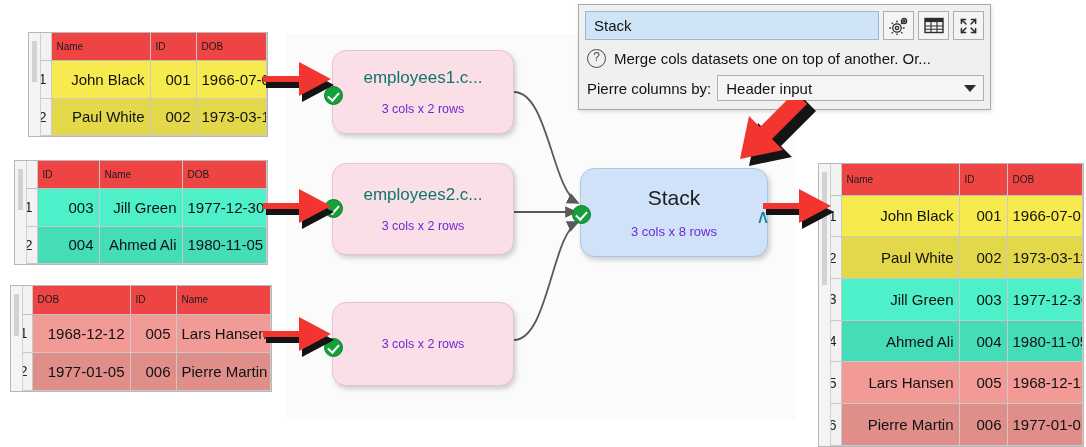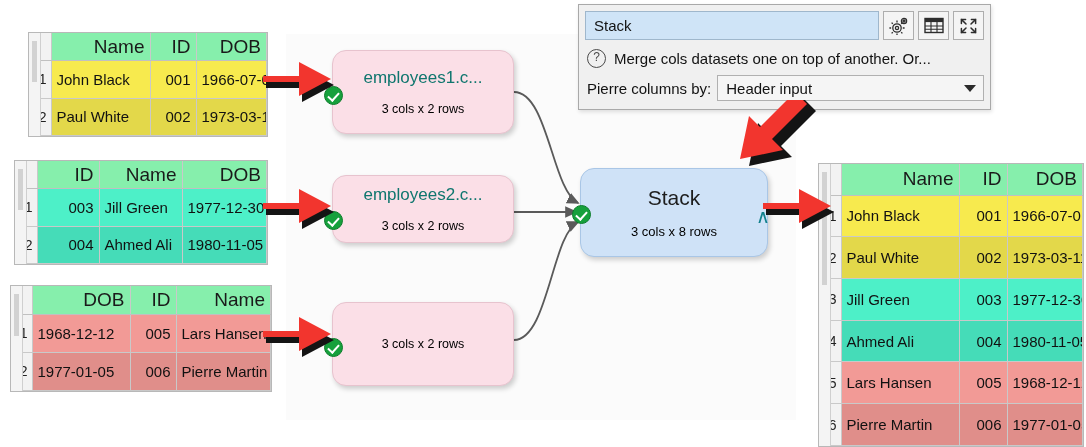--- a/index.html
+++ b/index.html
@@ -42,41 +42,41 @@
     height: 100%;
   }
   .dtable td, .dtable th {
     border: 1px solid #c9c9c9;
     padding: 0 5px;
     font-weight: normal;
     overflow: hidden;
     white-space: nowrap;
   }
   .dtable th {
-    background: #86efac;
+    background: #ef4444;
     color: #1a1a1a;
-    text-align: right;
+    text-align: left;
     height: 27px;
     border-top: none;
     border-bottom: 1px solid #c0c0c0;
-    font-size: 19px;
+    font-size: 10px;
   }
   .dtable td.rowhdr, .dtable th.corner {
     background: #f2f2f2;
     color: #222;
     text-align: right;
     padding-right: 4px;
     border-left: none;
     font-size: 14px;
   }
   .dtable td {
     height: 36px;
   }
   .dtable td.num { text-align: right; }
-  .dtable td.txt { text-align: left; }
+  .dtable td.txt { text-align: right; }
 
   
   .vstrip {
     position: absolute;
     left: 0; top: 0; bottom: 0;
     width: 11px;
     background: #f4f4f4;
     border-right: 1px solid #cfcfcf;
   }
   .vstrip i {
@@ -111,21 +111,21 @@
     color: #0f766e;
     line-height: 1;
     margin-bottom: 17px;
   }
   .node.blue .title {
     font-size: 21px;
     color: #1d1d1d;
   }
   .node .sub {
     font-size: 12.5px;
-    color: #000000;
+    color: #6d28d9;
     line-height: 1;
   }
   .node.blue .sub { font-size: 13px; }
 
   
   .check {
     position: absolute;
     width: 19px; height: 19px;
     border-radius: 50%;
     background: #16a03c;
@@ -263,21 +263,21 @@
   <path d="M514,212 L576,212" stroke="#5a5a5a" stroke-width="1.8" fill="none" marker-end="url(#ah)"></path>
   <path d="M514,340 C548,340 552,234 578,222" stroke="#5a5a5a" stroke-width="1.8" fill="none" marker-end="url(#ah)"></path>
 </svg>
 
 <div class="node pink" style="left:332px; top:50px; width:182px; height:84px;">
   <div class="title">employees1.c...</div>
   <div class="sub">3 cols x 2 rows</div>
   <div class="check" style="left:-9px; top:35px;"></div>
 </div>
 
-<div class="node pink" style="left:332px; top:175px; width:182px; height:68px;">
+<div class="node pink" style="left:332px; top:163px; width:182px; height:92px;">
   <div class="title">employees2.c...</div>
   <div class="sub">3 cols x 2 rows</div>
   <div class="check" style="left:-9px; top:35px;"></div>
 </div>
 
 <div class="node pink" style="left:332px; top:302px; width:182px; height:84px;">
   <div class="sub">3 cols x 2 rows</div>
   <div class="check" style="left:-9px; top:35px;"></div>
 </div>
 

